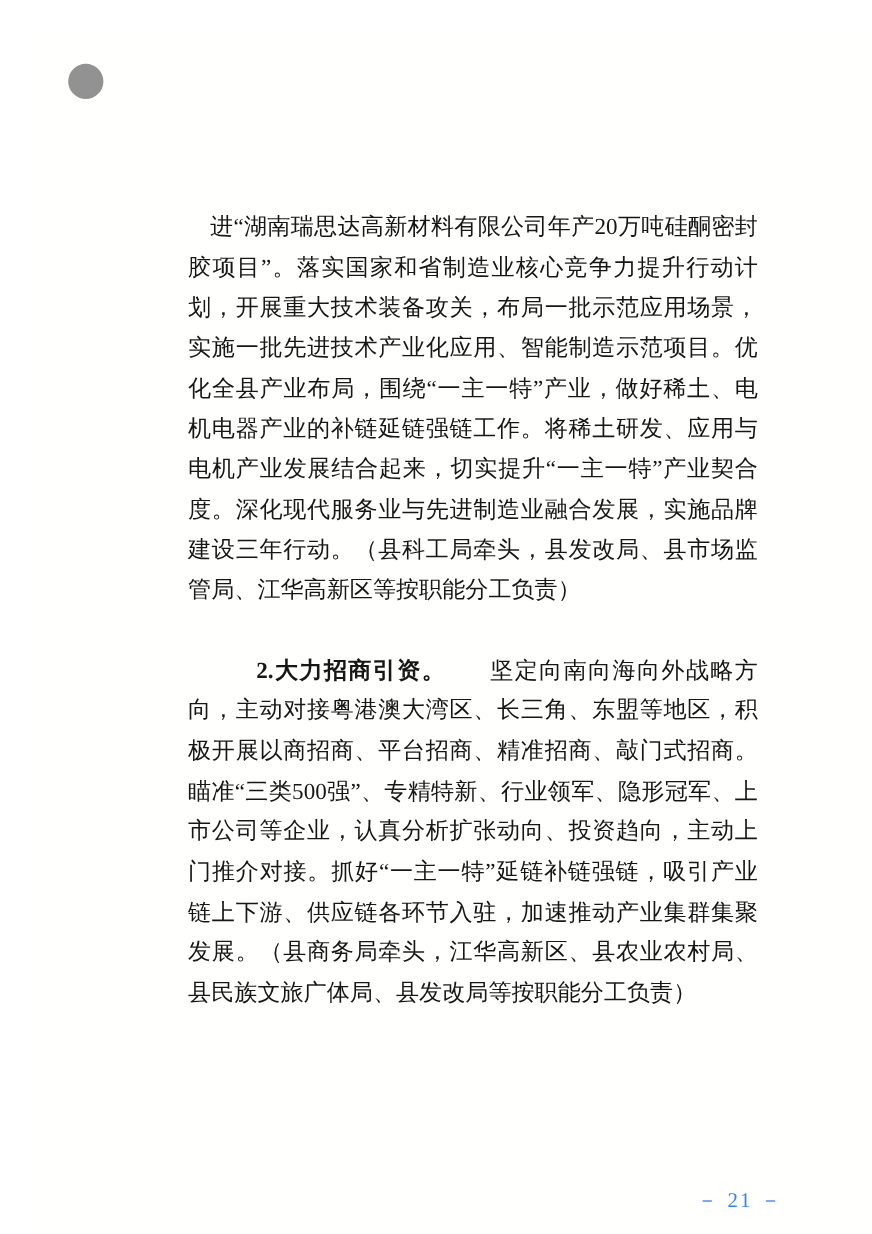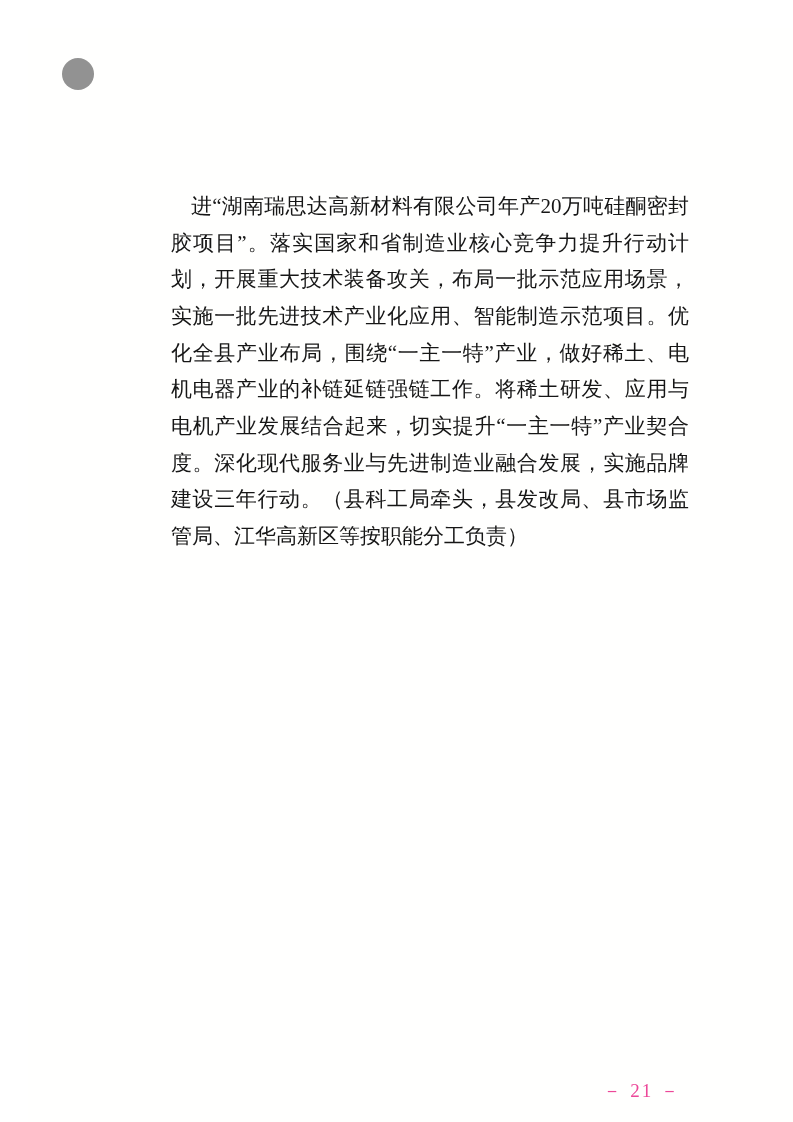--- a/index.html
+++ b/index.html
@@ -36,38 +36,39 @@
     font-size: 21px;
     line-height: 36.65px;
     text-align: justify;
     text-justify: inter-ideograph;
   }
   .para { text-indent: 2em; }
   .para.continuation { text-indent: 0; }
   .lead { font-weight: bold; }
   .page-number {
     position: absolute;
-    right: 112px;
+    right: 81px;
     top: 1030px;
     font-size: 19px;
     letter-spacing: 2px;
-    color: #ec4899;
+    color: #3b82f6;
     white-space: nowrap;
   }
 </style>
 </head>
 <body>
 
 <div class="page">
 
   <div class="scan-artifact"></div>
 
   <div class="content">
 
     <p class="para continuation"><span>进“湖南瑞思达高新材料有限公司年产20万吨硅酮密封胶项目”。落实国家和省制造业核心竞争力提升行动计划，开展重大技术装备攻关，布局一批示范应用场景，实施一批先进技术产业化应用、智能制造示范项目。优化全县产业布局，围绕“一主一特”产业，做好稀土、电机电器产业的补链延链强链工作。将稀土研发、应用与电机产业发展结合起来，切实提升“一主一特”产业契合度。深化现代服务业与先进制造业融合发展，实施品牌建设三年行动。（县科工局牵头，县发改局、县市场监管局、江华高新区等按职能分工负责）</span></p>
 
+    <p class="para"><span class="lead">2.大力招商引资。</span><span>坚定向南向海向外战略方向，主动对接粤港澳大湾区、长三角、东盟等地区，积极开展以商招商、平台招商、精准招商、敲门式招商。瞄准“三类500强”、专精特新、行业领军、隐形冠军、上市公司等企业，认真分析扩张动向、投资趋向，主动上门推介对接。抓好“一主一特”延链补链强链，吸引产业链上下游、供应链各环节入驻，加速推动产业集群集聚发展。（县商务局牵头，江华高新区、县农业农村局、县民族文旅广体局、县发改局等按职能分工负责）</span></p>
 
 
   </div>
 
   <div class="page-number">－ 21 －</div>
 
 </div>
 
 </body></html>

